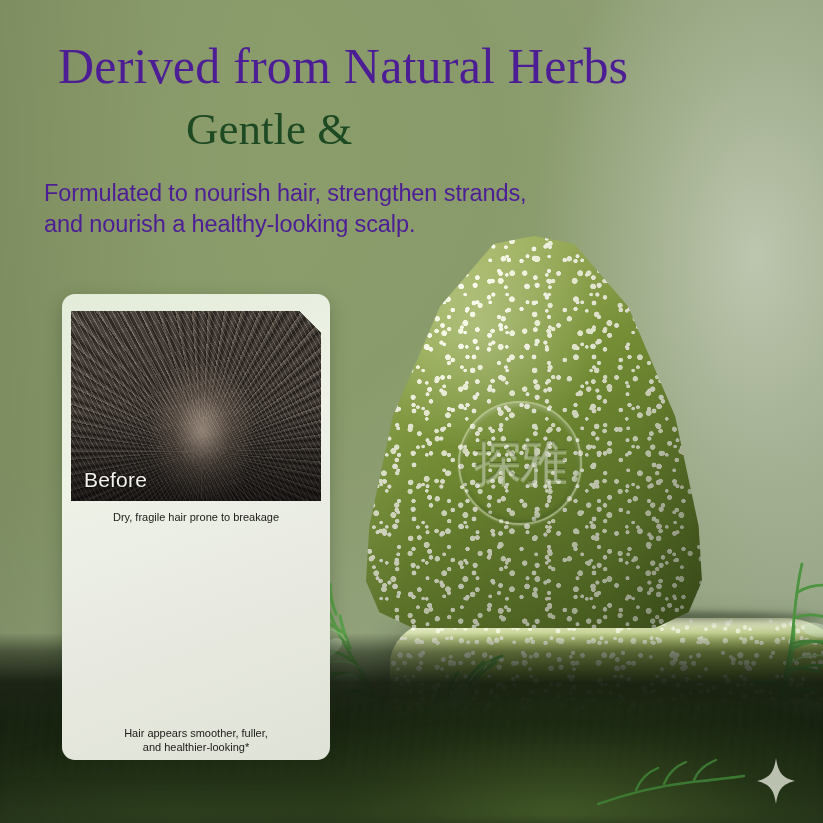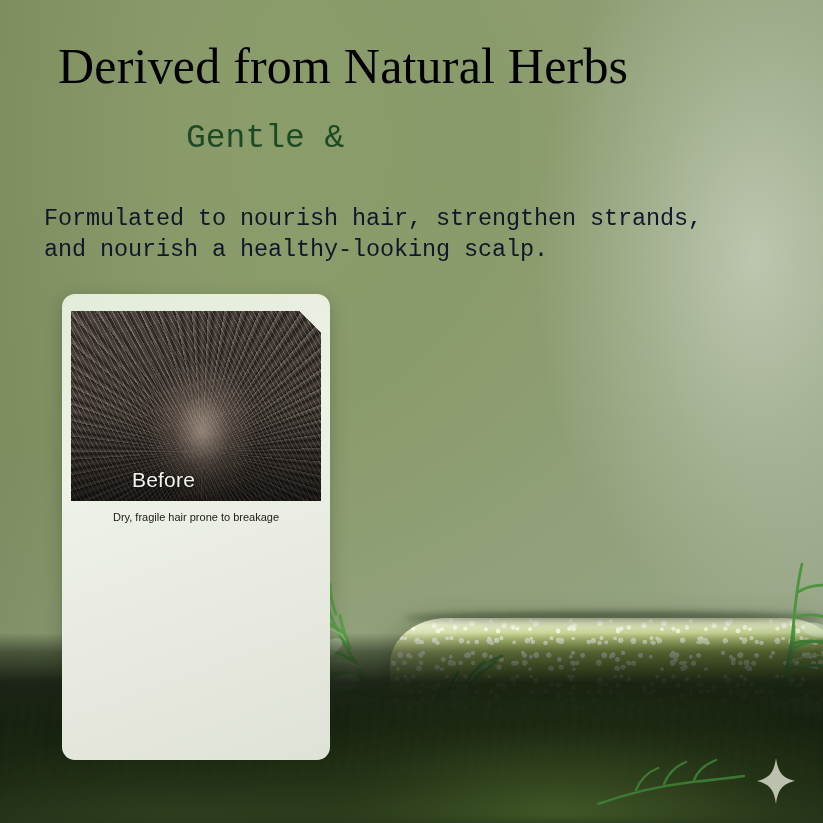--- a/index.html
+++ b/index.html
@@ -61,40 +61,39 @@
 
   
   .head-wrap { position:absolute; left:0; top:0; width:823px; }
 
   .headline {
     position:absolute; left:58px; top:40px;
     width:740px;
     font-family:"Liberation Serif", serif;
     font-size:50px;
     line-height:1.04;
-    color:#000000;
+    color:#4c1d95;
     letter-spacing:.2px;
     white-space:nowrap;
   }
   .subhead {
-    position:absolute; left:186px; top:120px;
-    font-family:Liberation Mono, monospace;
-    font-size:33px;
+    position:absolute; left:186px; top:104px;
+    font-family:Liberation Serif, serif;
+    font-size:45px;
     line-height:1.14;
     color:#1d4a23;
   }
   .subhead .l2 { display:block; }
 
   .body-copy {
-    position:absolute; left:44px; top:204px;
+    position:absolute; left:44px; top:178px;
     font-size:23.5px;
     line-height:1.30;
-    color:#0f172a;
+    color:#4c1d95;
     letter-spacing:-.1px;
-    font-family:Liberation Mono, monospace;
   }
   .body-copy span { display:block; }
 
   
   .ba-card {
     position:absolute; left:62px; top:294px;
     width:268px; height:466px;
     border-radius:13px;
     background:linear-gradient(160deg, #e3ecd9 0%, #eef2e7 34%, #e9ebe2 62%, #dfe2d6 100%);
     box-shadow:0 6px 18px rgba(25,40,15,.26);
@@ -137,21 +136,20 @@
   .photo-shade {
     position:absolute; inset:0;
     background:linear-gradient(180deg, rgba(0,0,0,0) 52%, rgba(0,0,0,.42) 88%, rgba(0,0,0,.58) 100%);
   }
   .ba-tag {
     position:absolute; left:13px; bottom:9px;
     font-size:21px;
     color:#f2f1ec;
     text-shadow:0 1px 4px rgba(0,0,0,.75);
     letter-spacing:.2px;
-    margin-left:48px;
   }
   .ba-cap {
     position:absolute; left:0; width:268px;
     text-align:center;
     font-size:11px;
     line-height:1.30;
     color:#20201d;
   }
   .ba-cap.c1 { top:216px; }
   .ba-cap.c2 { top:432px; }
@@ -292,20 +290,26 @@
 
   <div class="soap-wrap">
 
     <div class="soap-bottom">
       <div class="speck"></div>
       <div class="shade"></div>
       <div class="topface"></div>
     </div>
     <div class="soap-gap"></div>
 
+    <div class="soap-top">
+      <div class="speck"></div>
+      <div class="shade"></div>
+      <div class="rim"></div>
+      <div class="emblem">探雅</div>
+    </div>
 
   </div>
 
   <svg class="frond" style="left:312px; top:544px; width:190px; height:230px;" viewBox="0 0 190 230">
     <g stroke="#5aa04a" stroke-width="3.1" fill="none" stroke-linecap="round">
       <path d="M92 228 C80 186, 64 150, 44 120 C32 100, 22 82, 16 64"></path>
       <path d="M44 120 C36 112, 26 108, 14 106"></path>
       <path d="M52 136 C44 130, 32 128, 20 130"></path>
       <path d="M62 154 C54 148, 42 146, 30 148"></path>
       <path d="M72 172 C64 168, 52 168, 40 172"></path>
@@ -423,17 +427,21 @@
       <div class="hair before-tex"></div>
       <div class="photo-shade"></div>
       <div class="ba-tag">Before</div>
     </div>
 
     <div class="ba-cap c1">
       <span>Dry, fragile hair prone to breakage</span>
     </div>
 
 
+    <div class="ba-cap c2">
+      <span>Hair appears smoother, fuller,</span>
+      <span>and healthier-looking*</span>
+    </div>
 
   </div>
 
 
 </div>
 
 </body></html>

